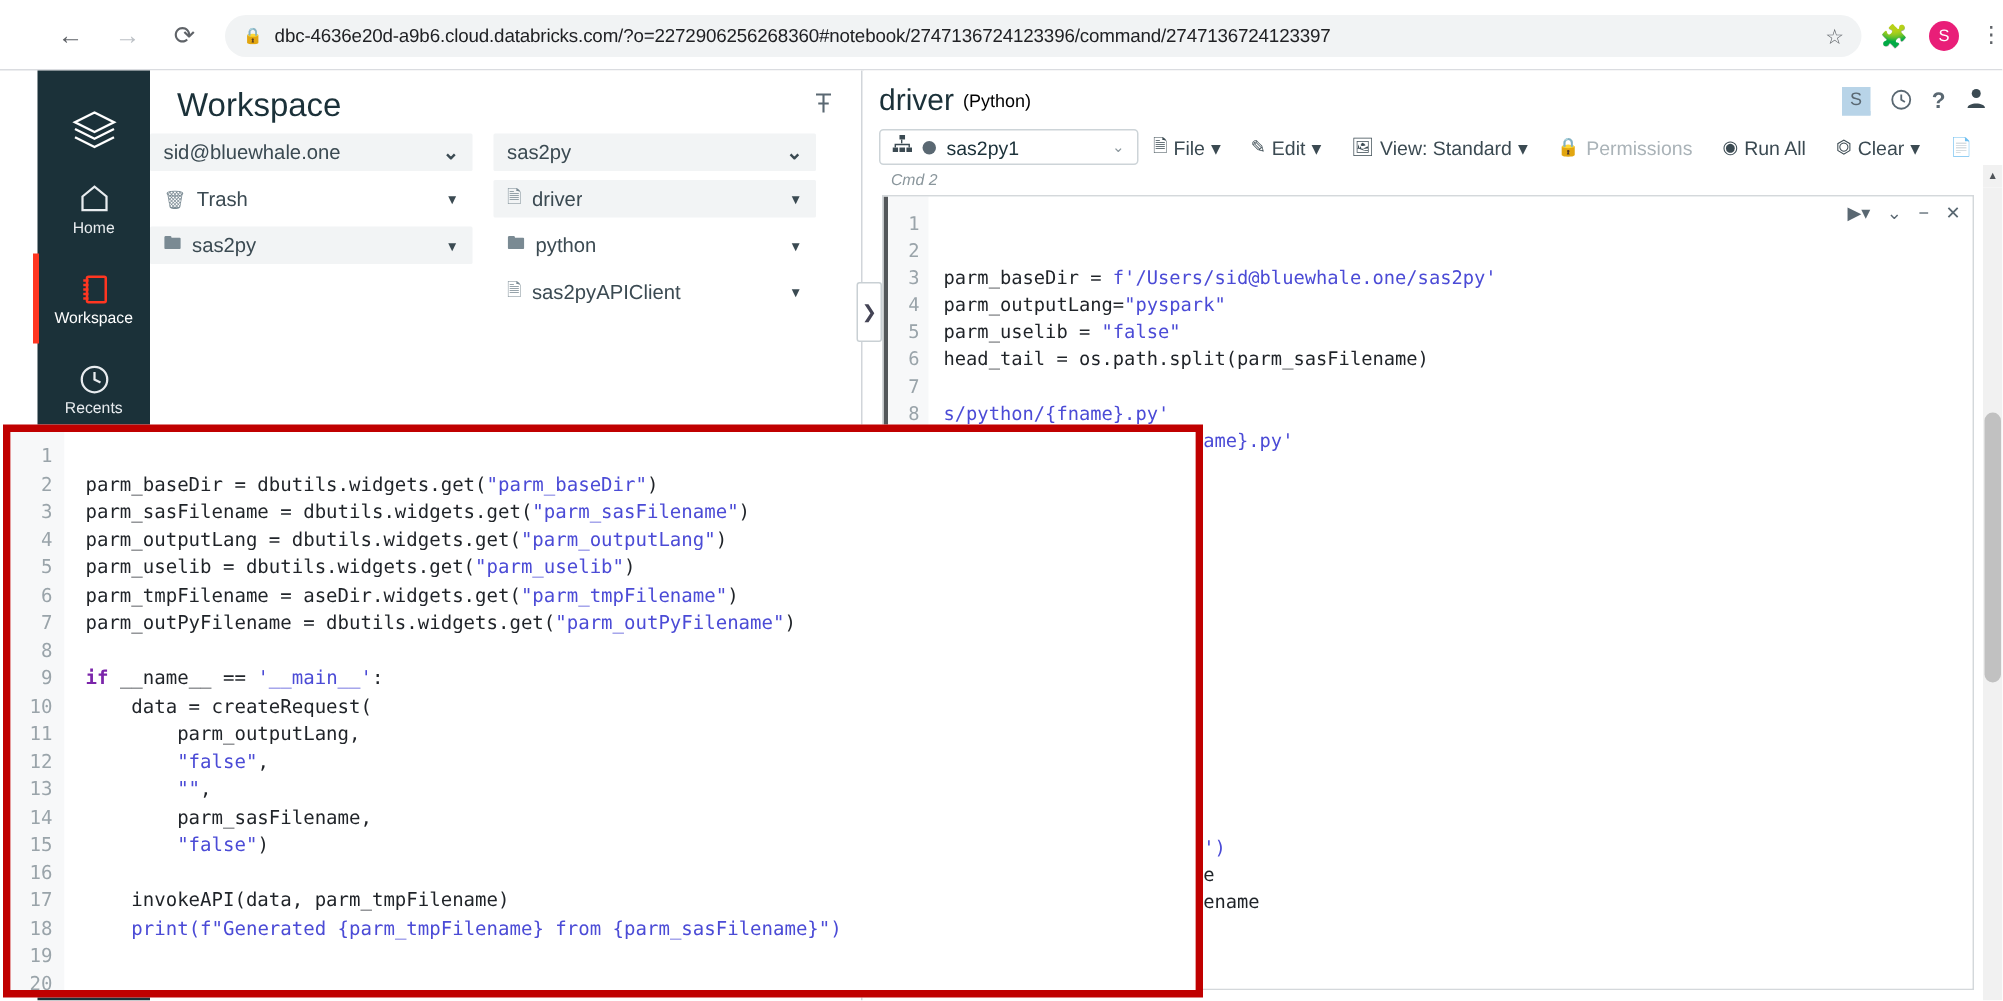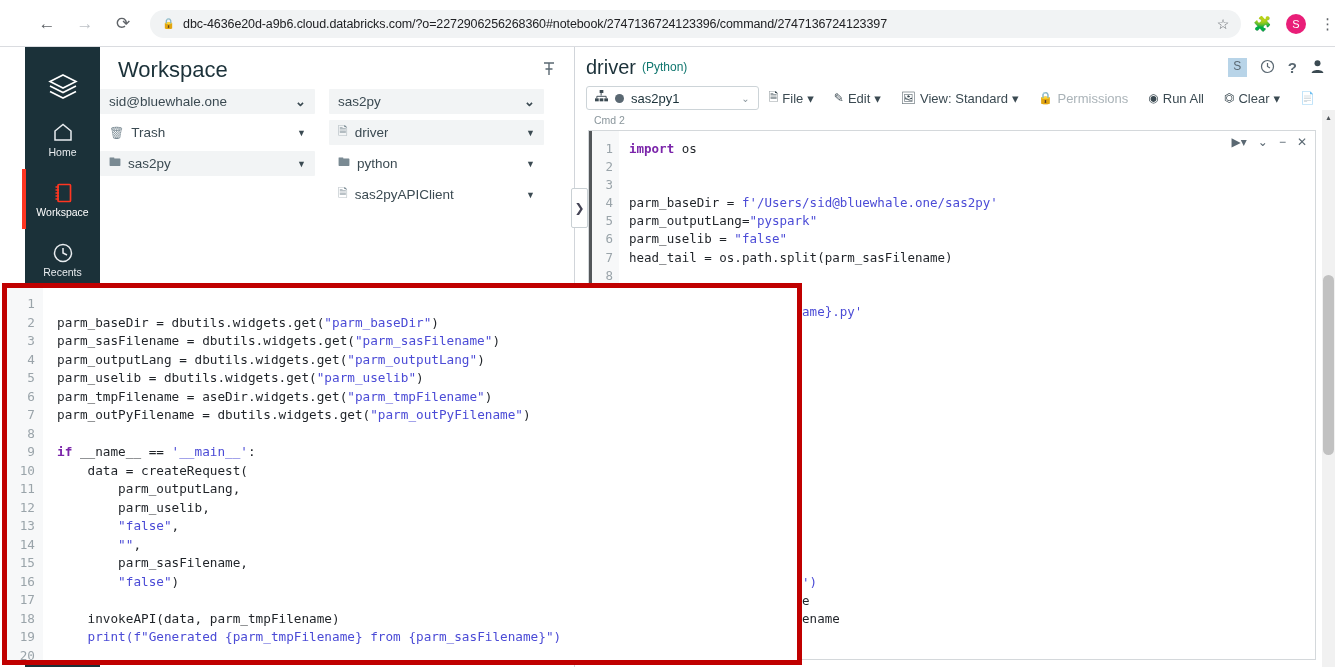--- a/index.html
+++ b/index.html
@@ -108,21 +108,21 @@
     z-index: 6;
   }
 
   
   .nb {
     position: absolute; top: 47px; left: 576px; width: 759px; height: 620px;
     background: #ffffff;
   }
   .nb-top { display: flex; align-items: flex-start; padding: 9px 10px 0 10px; }
   .nb-title { font-size: 20px; color: #1b3139; font-weight: 400; }
-  .nb-lang { font-size: 12px; color: #0f766e; margin-left: 6px; position: relative; top: 4px; }
+  .nb-lang { font-size: 12px; color: #000000; margin-left: 6px; position: relative; top: 4px; }
   .nb-top-right { margin-left: auto; display: flex; align-items: center; gap: 13px; padding-top: 2px;}
   .sq-s {
     width: 19px; height: 19px; background: #b8d4e8; color: #5a6872;
     font-size: 12px; display: flex; align-items: center; justify-content: center;
     border-bottom: 3px solid #b8d4e8;
   }
   .t-ico { color: #5a6872; font-size: 14px; }
   .t-ico.person { color: #3b4a52; font-size: 15px; }
 
   .nb-toolbar {
@@ -139,21 +139,21 @@
   .cluster-caret { margin-left: auto; color: #8a969c; font-size: 10px; }
   .tb-item {
     display: flex; align-items: center; gap: 4px;
     font-size: 13px; color: #3b4a52; padding: 0 10px; height: 24px;
     cursor: pointer; white-space: nowrap;
   }
   .tb-item.muted { color: #aab3b8; }
   .tb-ico { font-size: 12px; }
 
   .cmd-label {
-    font-size: 10.5px; color: #8a969c; padding-left: 18px; margin-top: 2px;
+    font-size: 10.5px; color: #8a969c; padding-left: 18px; margin-top: 2px; font-style: italic;
   }
 
   
   .cell {
     position: absolute; left: 588px; top: 130px;
     width: 728px; height: 530px;
     border: 1px solid #d4d8db; background: #f7f8f9;
     overflow: hidden;
   }
   .cell-actions {
@@ -436,21 +436,20 @@
           <div class="gl">22</div>
           <div class="gl">23</div>
           <div class="gl">24</div>
           <div class="gl">25</div>
           <div class="gl">26</div>
           <div class="gl">27</div>
           <div class="gl">28</div>
           <div class="gl">29</div>
         </div>
       <div class="code-lines" id="cell-lines">
-          <div class="ln"><span class="kw">import</span><span class="pln"> os</span></div>
           <div class="ln">&nbsp;</div>
           <div class="ln">&nbsp;</div>
           <div class="ln"><span class="pln">parm_baseDir = </span><span class="str">f'/Users/sid@bluewhale.one/sas2py'</span></div>
           <div class="ln"><span class="pln">parm_outputLang=</span><span class="str">"pyspark"</span></div>
           <div class="ln"><span class="pln">parm_uselib = </span><span class="str">"false"</span></div>
           <div class="ln"><span class="pln">head_tail = os.path.split(parm_sasFilename)</span></div>
           <div class="ln">&nbsp;</div>
           <div class="ln"><span class="str">s/python/{fname}.py'</span></div>
           <div class="ln"><span class="str">arm_baseDir}/python/{fname}.py'</span></div>
           <div class="ln">&nbsp;</div>
@@ -508,21 +507,20 @@
           <div class="ov-ln"><span class="pln">parm_baseDir = dbutils.widgets.get(</span><span class="str">"parm_baseDir"</span><span class="pln">)</span></div>
           <div class="ov-ln"><span class="pln">parm_sasFilename = dbutils.widgets.get(</span><span class="str">"parm_sasFilename"</span><span class="pln">)</span></div>
           <div class="ov-ln"><span class="pln">parm_outputLang = dbutils.widgets.get(</span><span class="str">"parm_outputLang"</span><span class="pln">)</span></div>
           <div class="ov-ln"><span class="pln">parm_uselib = dbutils.widgets.get(</span><span class="str">"parm_uselib"</span><span class="pln">)</span></div>
           <div class="ov-ln"><span class="pln">parm_tmpFilename = aseDir.widgets.get(</span><span class="str">"parm_tmpFilename"</span><span class="pln">)</span></div>
           <div class="ov-ln"><span class="pln">parm_outPyFilename = dbutils.widgets.get(</span><span class="str">"parm_outPyFilename"</span><span class="pln">)</span></div>
           <div class="ov-ln">&nbsp;</div>
           <div class="ov-ln"><span class="kw">if</span><span class="pln"> __name__ == </span><span class="str">'__main__'</span><span class="pln">:</span></div>
           <div class="ov-ln"><span class="pln">    data = createRequest(</span></div>
           <div class="ov-ln"><span class="pln">        parm_outputLang,</span></div>
-          <div class="ov-ln"><span class="pln">        parm_uselib,</span></div>
           <div class="ov-ln"><span class="pln">        </span><span class="str">"false"</span><span class="pln">,</span></div>
           <div class="ov-ln"><span class="pln">        </span><span class="str">""</span><span class="pln">,</span></div>
           <div class="ov-ln"><span class="pln">        parm_sasFilename,</span></div>
           <div class="ov-ln"><span class="pln">        </span><span class="str">"false"</span><span class="pln">)</span></div>
           <div class="ov-ln">&nbsp;</div>
           <div class="ov-ln"><span class="pln">    invokeAPI(data, parm_tmpFilename)</span></div>
           <div class="ov-ln"><span class="pln">    </span><span class="str">print(</span><span class="str">f"Generated {parm_tmpFilename} from {parm_sasFilename}")</span></div>
           <div class="ov-ln">&nbsp;</div>
         </div>
     </div>

